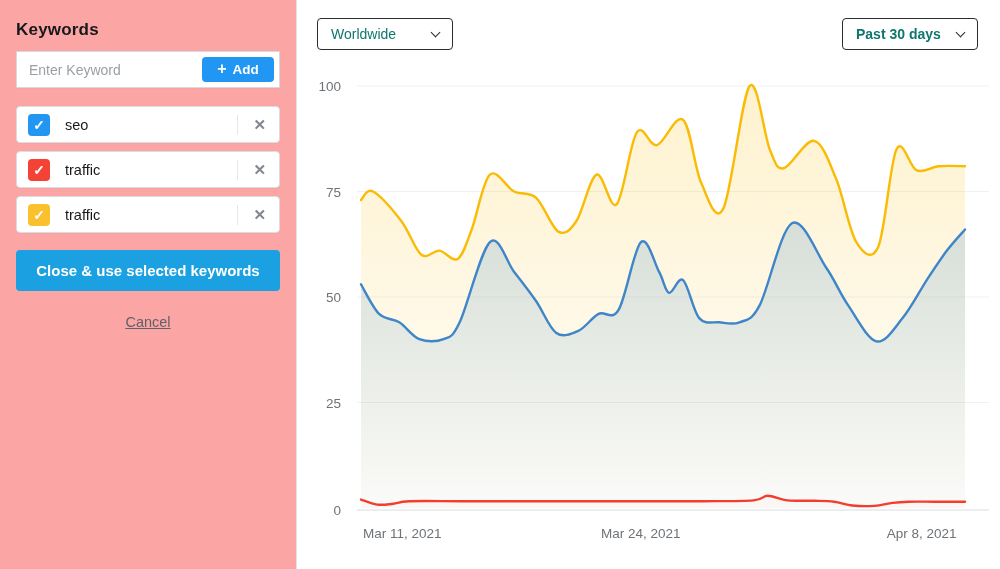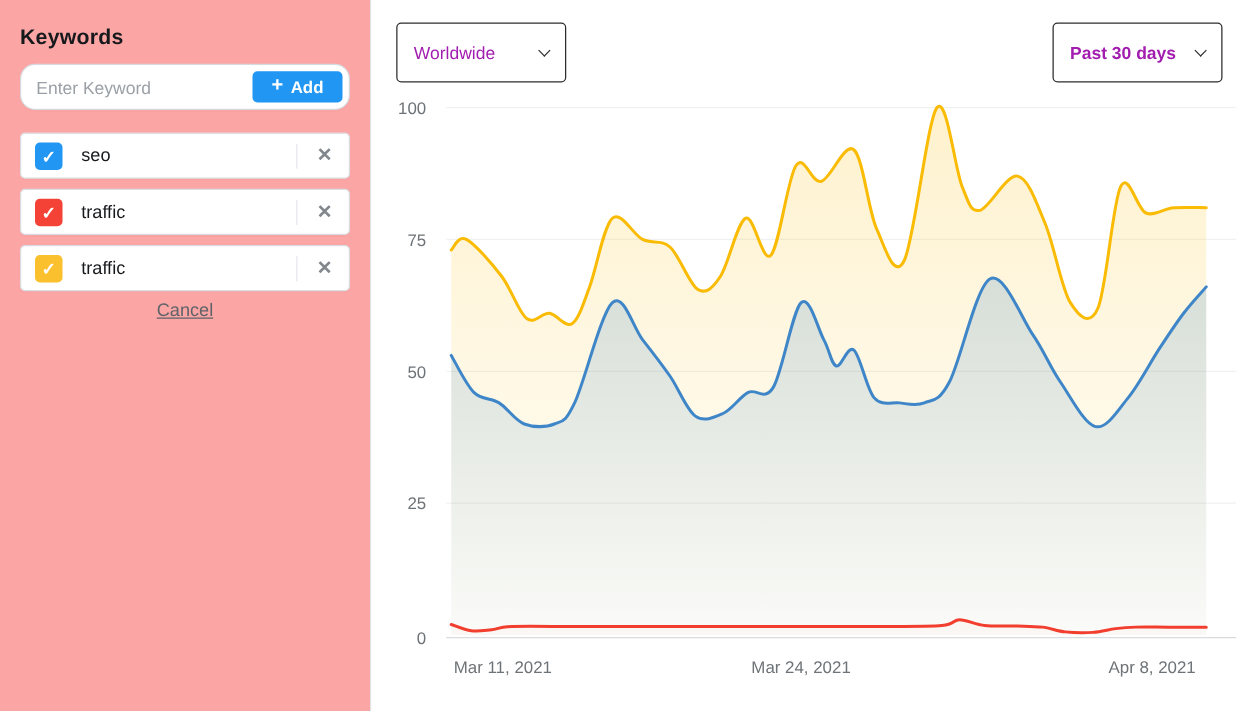--- a/index.html
+++ b/index.html
@@ -3,36 +3,36 @@
 <meta charset="utf-8">
 <style>
   * { box-sizing: border-box; margin: 0; padding: 0; }
   html,body { width:1000px; height:569px; }
   body { font-family:"Liberation Sans", sans-serif; background:#fff; overflow:hidden; }
   .app { display:flex; width:1000px; height:569px; }
 
   
   .sidebar { width:297px; height:569px; background:#fca5a5; border-right:1px solid #E2E4E8; padding:16px; flex:none; }
   .sidebar h2 { font-size:17px; font-weight:700; color:#16191C; margin:4px 0 11px 0; letter-spacing:.2px; }
-  .input-wrap { position:relative; height:37px; background:#fff; border:1px solid #D6DADE; border-radius:12px; margin-bottom:18px; box-shadow:0 1px 1px rgba(0,0,0,.02); }
+  .input-wrap { position:relative; height:37px; background:#fff; border:1px solid #D6DADE; border-radius:1px; margin-bottom:18px; box-shadow:0 1px 1px rgba(0,0,0,.02); }
   .input-wrap input { width:100%; height:100%; border:none; outline:none; background:transparent; padding:0 84px 0 12px; font-size:14px; color:#333; font-family:"Liberation Sans",sans-serif; }
   .input-wrap input::placeholder { color:#9AA0A6; }
   .add-btn { position:absolute; right:5px; top:5px; height:25px; width:72px; background:#2196F3; border:none; border-radius:4px; color:#fff; display:flex; align-items:center; justify-content:center; gap:6px; font-size:13.5px; font-weight:700; cursor:pointer; font-family:"Liberation Sans",sans-serif; }
   .add-btn .plus { font-size:16px; font-weight:700; line-height:1; margin-top:-1px; }
   .kw-row { display:flex; align-items:center; height:37px; background:#fff; border:1px solid #D9DDE1; border-radius:4px; margin-bottom:8px; padding:0 11px; box-shadow:0 1px 1px rgba(0,0,0,.02); }
   .kw-check { width:22px; height:22px; border-radius:4px; color:#fff; display:flex; align-items:center; justify-content:center; font-size:14px; font-weight:700; cursor:pointer; flex:none; }
   .kw-label { margin-left:15px; font-size:14.5px; color:#17191C; flex:1; }
   .kw-div { width:1px; height:20px; background:#E5E8EB; margin-right:13px; flex:none; }
   .kw-x { background:none; border:none; color:#81878C; font-size:15px; font-weight:700; cursor:pointer; padding:0 2px; line-height:1; font-family:"Liberation Sans",sans-serif; }
   .primary-btn { display:block; width:100%; height:41px; margin-top:17px; background:#1BA0E2; border:none; border-radius:4px; color:#fff; font-size:15px; font-weight:700; cursor:pointer; font-family:"Liberation Sans",sans-serif; }
-  .cancel-link { display:block; text-align:center; color:#5F6368; font-size:14.5px; text-decoration:underline; cursor:pointer; }
+  .cancel-link { display:block; text-align:center; margin-top:23px; color:#5F6368; font-size:14.5px; text-decoration:underline; cursor:pointer; }
 
   
   .main { position:relative; width:702px; height:569px; background:#fff; }
-  .dropdown { position:absolute; top:18px; height:48px; width:136px; background:#fff; border:1px solid #2A2C2F; border-radius:4px; display:flex; align-items:center; justify-content:space-between; padding:0 13px; font-size:14px; color:#a21caf; cursor:pointer; }
+  .dropdown { position:absolute; top:18px; height:32px; width:136px; background:#fff; border:1px solid #2A2C2F; border-radius:4px; display:flex; align-items:center; justify-content:space-between; padding:0 13px; font-size:14px; color:#0f766e; cursor:pointer; }
   .dd-region { left:20px; }
   .dd-period { right:21px;font-weight:bold; }
   .chev { width:7px; height:7px; border-right:1.7px solid #2A2C2F; border-bottom:1.7px solid #2A2C2F; transform:rotate(45deg); margin-top:-4px; flex:none; }
   #chart { position:absolute; left:0; top:0; }
   .ylab, .xlab { font-family:"Liberation Sans",sans-serif; font-size:13.5px; fill:#6E7377; }
 </style>
 </head>
 <body>
 
 <div class="app">
@@ -62,20 +62,21 @@
       <button class="kw-x">✕</button>
     </div>
 
     <div class="kw-row">
       <span class="kw-check" style="background: rgb(251, 192, 45);">✓</span>
       <span class="kw-label">traffic</span>
       <span class="kw-div"></span>
       <button class="kw-x">✕</button>
     </div>
 
+    <button class="primary-btn" style="background: rgb(27, 160, 226);">Close &amp; use selected keywords</button>
 
     <a class="cancel-link">Cancel</a>
   </div>
 
   <div class="main">
     <svg id="chart" width="702" height="569" viewBox="0 0 702 569">
         <defs>
           <linearGradient id="g0" x1="0" y1="80" x2="0" y2="510" gradientUnits="userSpaceOnUse">
             <stop offset="0%" stop-color="#FABB05" stop-opacity="0.2"></stop>
             <stop offset="100%" stop-color="#FABB05" stop-opacity="0.02"></stop>

